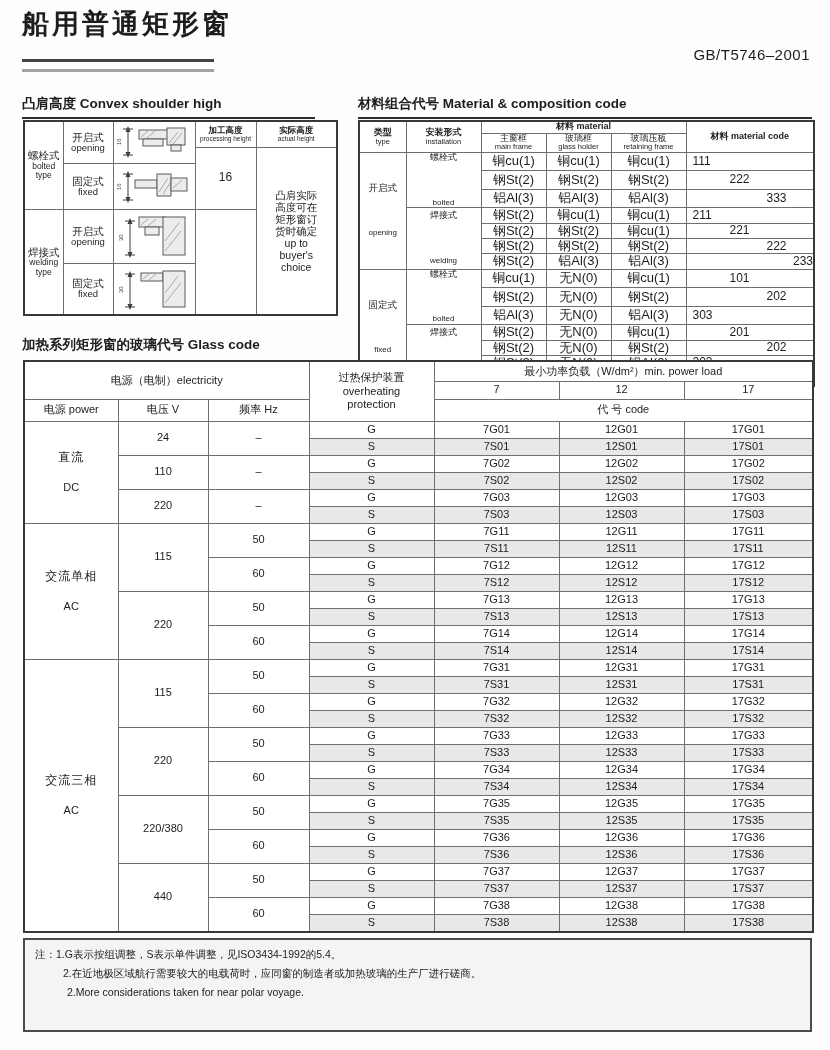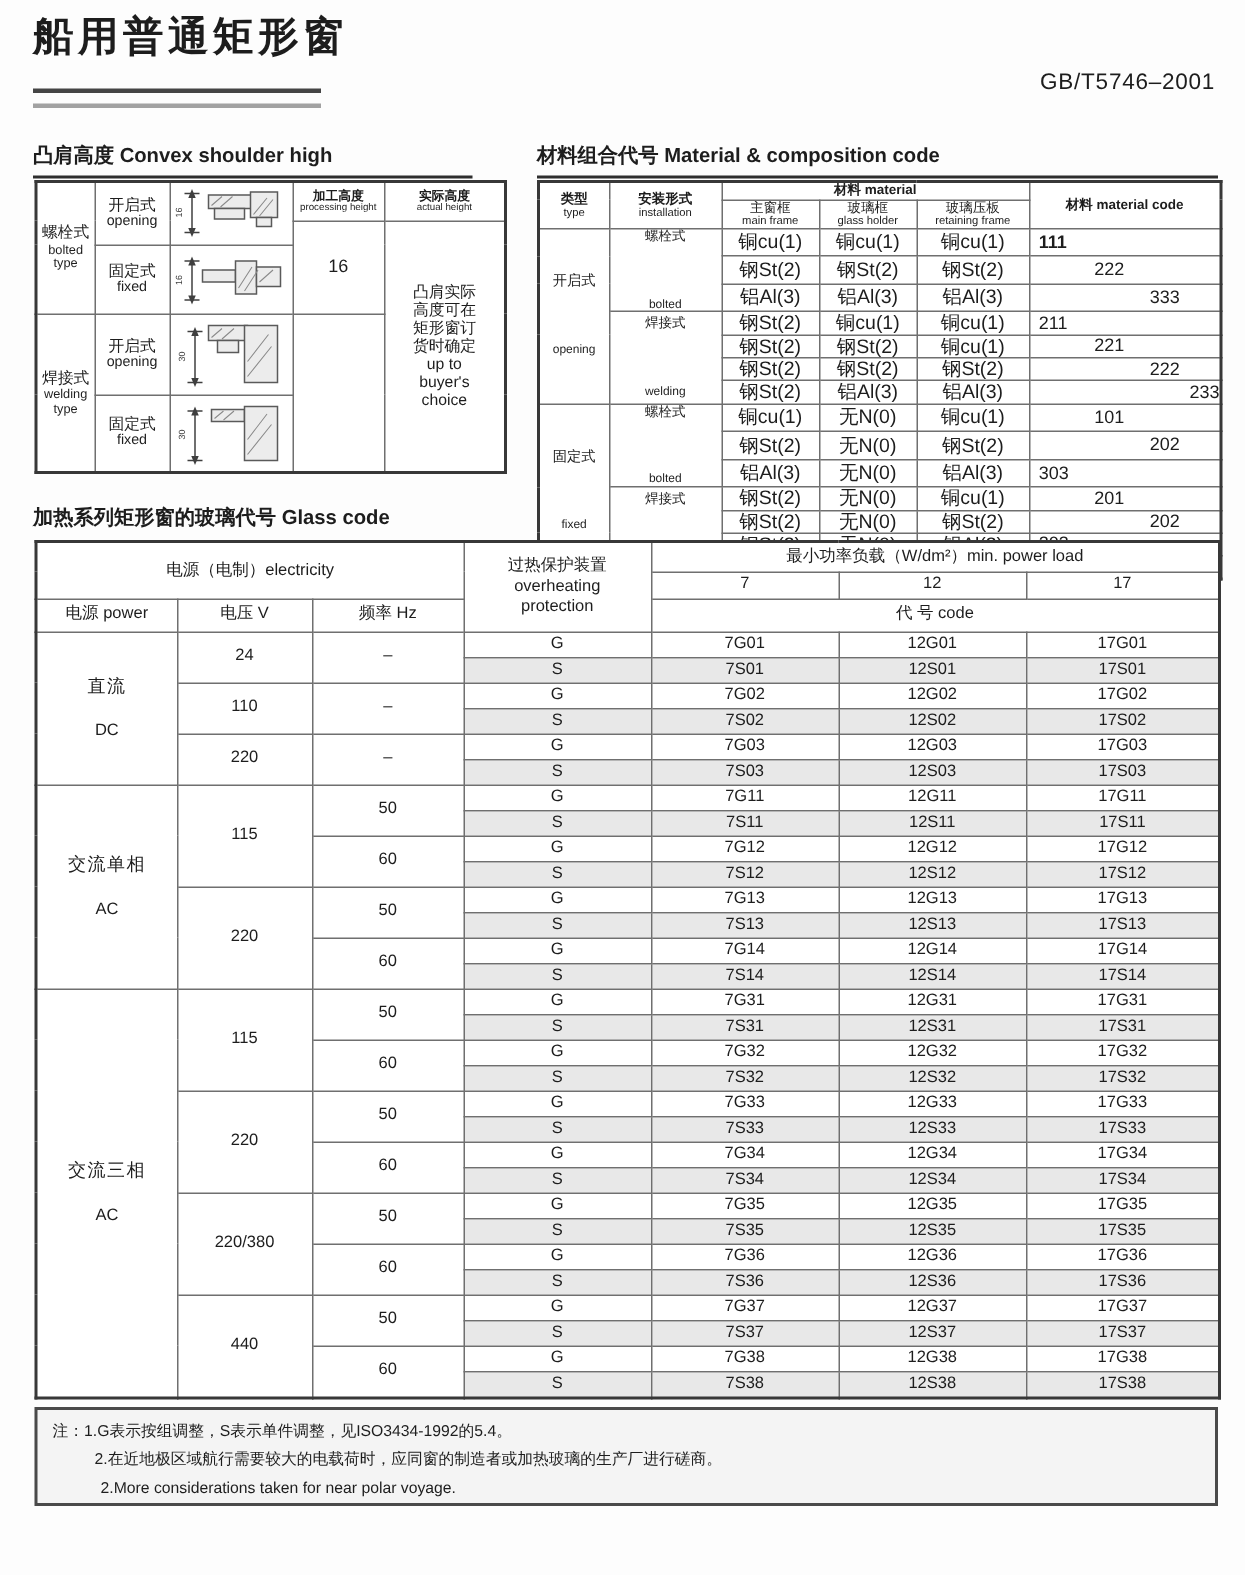--- a/index.html
+++ b/index.html
@@ -51,21 +51,21 @@
   
   #glass-table{left:23px;top:360px;width:789px;padding-left:15px;}
   #glass-table td{font-size:11px;line-height:1.2;}
   #glass-table tbody td{height:16px;}
   tr.shade td{background:#e8e8e8;}
   .g-power-cn{font-size:12px;letter-spacing:1px;margin-bottom:16px;}
   .g-power-en{font-size:11px;}
   .g-prot{font-size:10.5px;line-height:1.35;text-align:center;}
 
   
-  .notes{position:absolute;left:23px;top:938px;width:789px;height:66px;
+  .notes{position:absolute;left:23px;top:938px;width:789px;height:94px;
          border:2px solid #4a4a4a;background:#f4f4f4;box-sizing:border-box;
          padding:5px 10px;font-size:10.5px;line-height:19px;}
   .notes .ind-a{padding-left:28px;}
   .notes .ind-b{padding-left:32px;}
 
   svg{display:block;margin:0 auto;}
 </style>
 </head>
 <body>
 
@@ -264,21 +264,21 @@
             <div class="m-inst-en">opening</div>
           </td>
           <td rowspan="3">
             <div class="m-inst-cn">螺栓式</div>
             <div class="m-inst-en">bolted</div>
           </td>
           <td class="m-cell">铜cu(1)</td>
           <td class="m-cell">铜cu(1)</td>
           <td class="m-cell">铜cu(1)</td>
           <td class="m-code">
-            <div style="padding-left: 6px; font-weight: bold;">111</div>
+            <div style="padding-left: 6px;">111</div>
           </td>
         </tr>
         <tr style="height: 12px;">
           <td class="m-cell">钢St(2)</td>
           <td class="m-cell">钢St(2)</td>
           <td class="m-cell">钢St(2)</td>
           <td class="m-code">
             <div style="padding-left: 43px;">222</div>
           </td>
         </tr>

